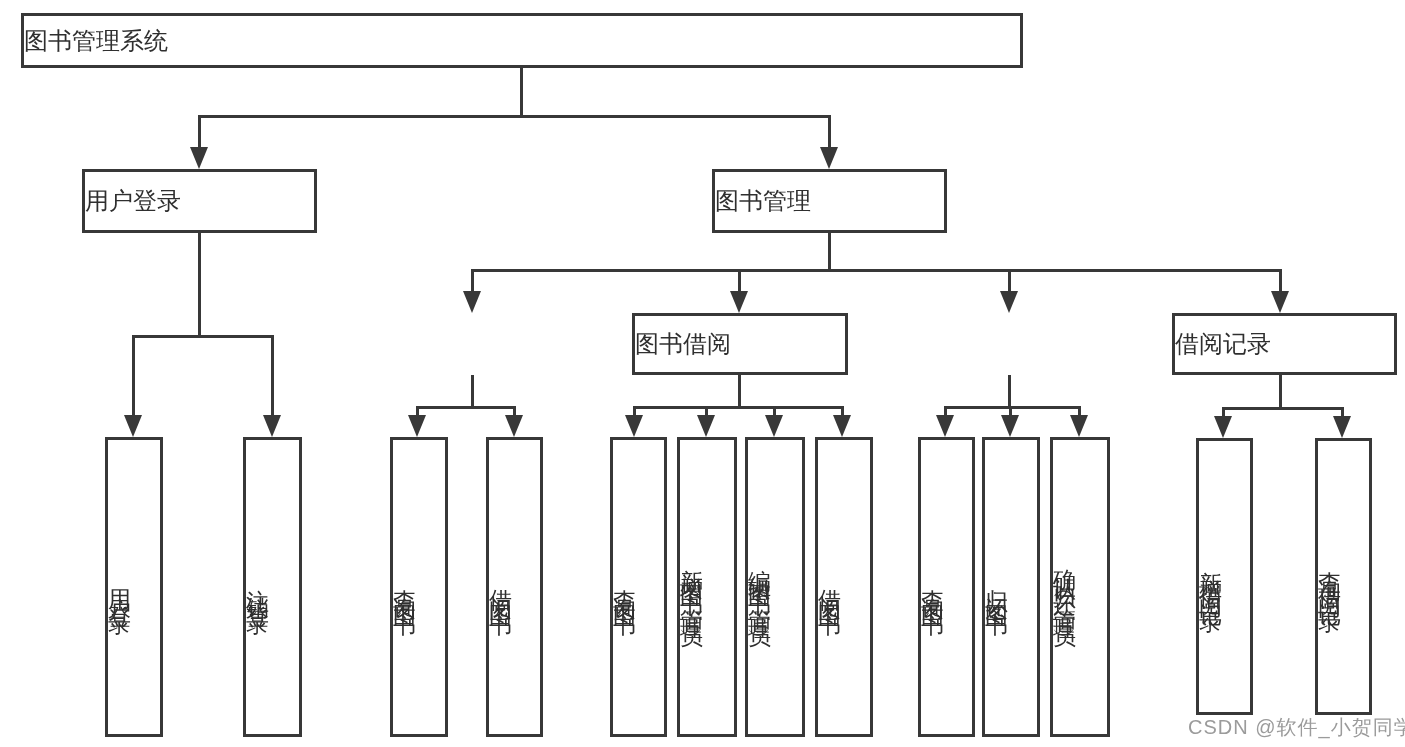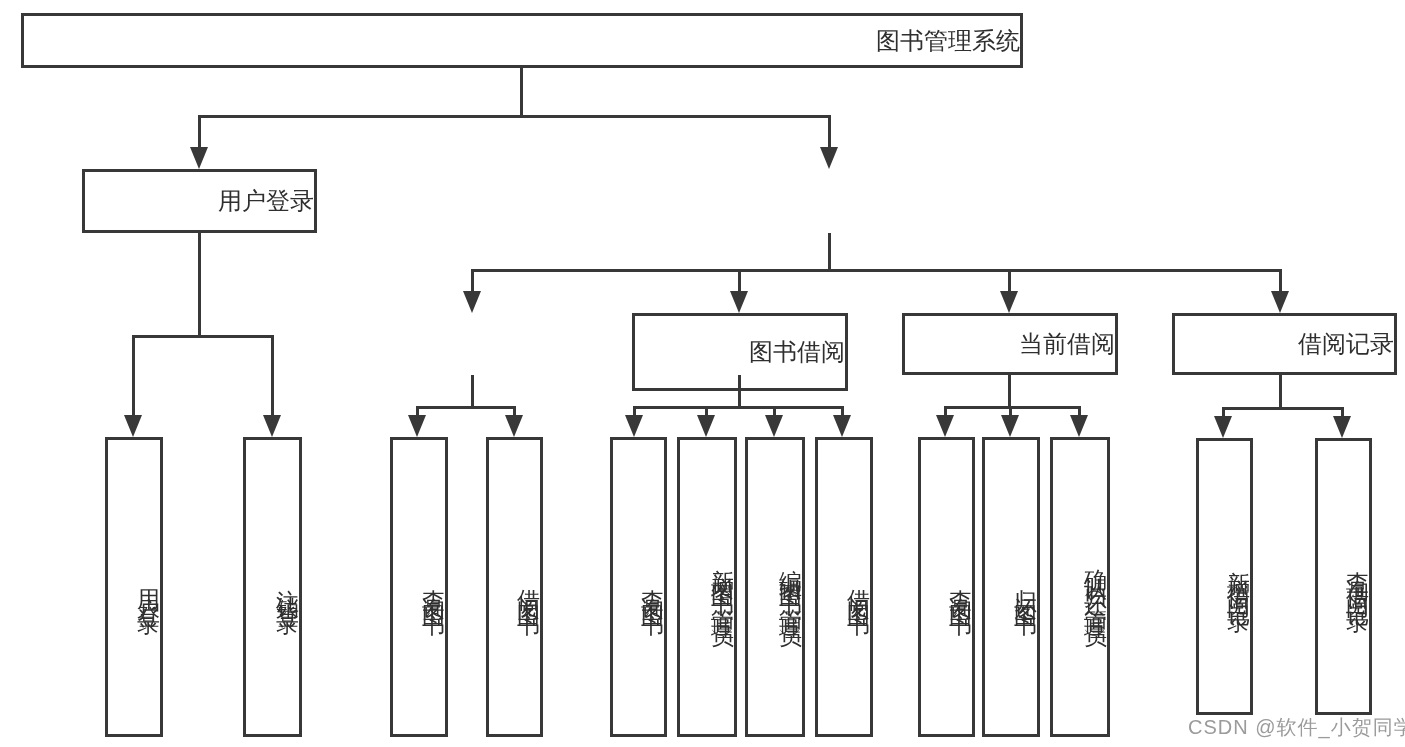--- a/index.html
+++ b/index.html
@@ -15,21 +15,21 @@
     background: #ffffff;
     overflow: hidden;
   }
   .box {
     position: absolute;
     box-sizing: border-box;
     background: #ffffff;
     border: 3px solid #383838;
     display: flex;
     align-items: center;
-    justify-content: flex-end;
+    justify-content: flex-start;
     color: #2f2f2f;
     font-size: 24px;
     line-height: 1;
     white-space: nowrap;
   }
   .leaf span {
     writing-mode: vertical-rl;
     letter-spacing: 8px;
     font-size: 23px;
   }
@@ -68,29 +68,29 @@
 <div id="stage">
 
   <div class="box" style="left:21px; top:13px; width:1002px; height:55px;">
     <span>图书管理系统</span>
   </div>
 
   <div class="box" style="left:82px; top:169px; width:235px; height:64px;">
     <span>用户登录</span>
   </div>
 
-
-
-  <div class="box" style="left:632px; top:313px; width:216px; height:78px;padding-left:7px;">
+  <div class="box" style="left:712px; top:169px; width:235px; height:64px;">
+    <span>图书管理</span>
+  </div>
+
+
+  <div class="box" style="left:632px; top:313px; width:216px; height:62px;">
     <span>图书借阅</span>
   </div>
 
-  <div class="box" style="left:902px; top:313px; width:216px; height:62px;">
-    <span>当前借阅</span>
-  </div>
 
   <div class="box" style="left:1172px; top:313px; width:225px; height:62px;">
     <span>借阅记录</span>
   </div>
 
   <div class="box leaf" style="left:105px; top:437px; width:58px; height:300px;">
     <span>用户登录</span>
   </div>
 
   <div class="box leaf" style="left:243px; top:437px; width:59px; height:300px;">

